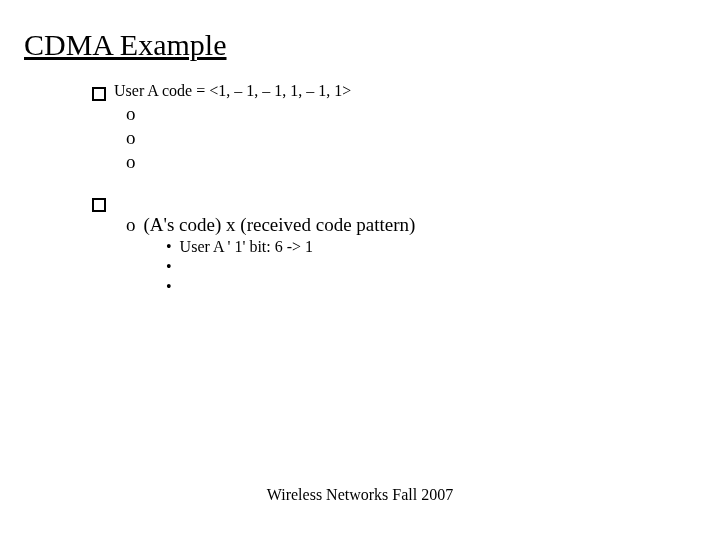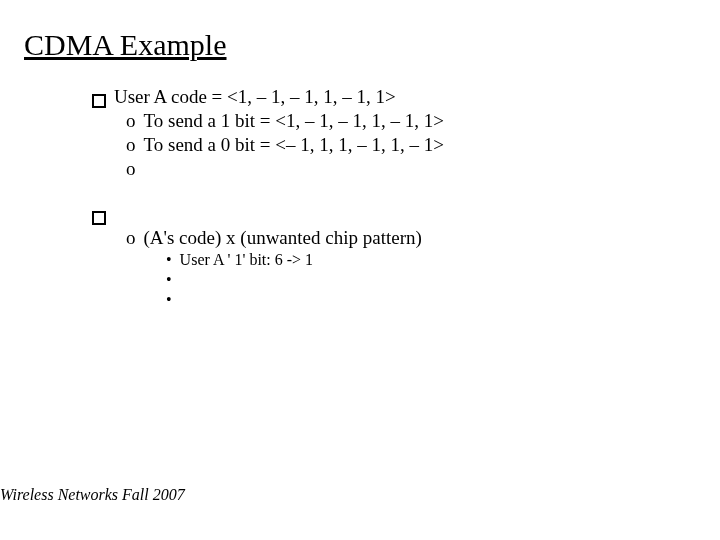--- a/index.html
+++ b/index.html
@@ -14,25 +14,25 @@
   }
   .title {
     font-size: 30px;
     text-decoration: underline;
     margin-bottom: 3px;
   }
   .content {
     padding-left: 68px;
   }
   .l1 {
-    font-size: 19px;
-    margin-top: 24px;
+    font-size: 16px;
+    margin-top: 18px;
     margin-bottom: 2px;
     display: flex;
-    align-items: flex-end;
+    align-items: center;
   }
   .l1 .bullet {
     display: inline-block;
     width: 14px;
     height: 14px;
     border: 2px solid #000;
     margin-right: 8px;
     margin-top: 7px;
     flex-shrink: 0;
   }
@@ -54,55 +54,52 @@
     align-items: flex-start;
   }
   .l3 .bullet {
     margin-right: 8px;
   }
   .footer {
     position: absolute;
     bottom: 36px;
     left: 0;
     right: 0;
-    text-align: left;
+    text-align: center;
     font-size: 16px;
-    font-style: italic;
   }
 </style>
 </head>
 <body>
 
 <div class="title">CDMA Example</div>
 
 <div class="content">
 
   <div class="l1">
     <span class="bullet"></span>
     <span>User A code = &lt;1, – 1, – 1, 1, – 1, 1&gt;</span>
   </div>
   <div class="l2">
     <span class="bullet">o</span>
-    <span>To send a 1 bit = &lt;1, – 1, – 1, 1, – 1, 1&gt;</span>
   </div>
   <div class="l2">
     <span class="bullet">o</span>
-    <span>To send a 0 bit = &lt;– 1, 1, 1, – 1, 1, – 1&gt;</span>
   </div>
 
   <div class="l2">
     <span class="bullet">o</span>
   </div>
 
   <div class="l1">
     <span class="bullet"></span>
   </div>
   <div class="l2">
     <span class="bullet">o</span>
-    <span>(A's code) x (unwanted chip pattern)</span>
+    <span>(A's code) x (received code pattern)</span>
   </div>
   <div class="l3">
     <span class="bullet">•</span>
     <span>User A ' 1' bit: 6 -&gt; 1</span>
   </div>
   <div class="l3">
     <span class="bullet">•</span>
   </div>
   <div class="l3">
     <span class="bullet">•</span>

